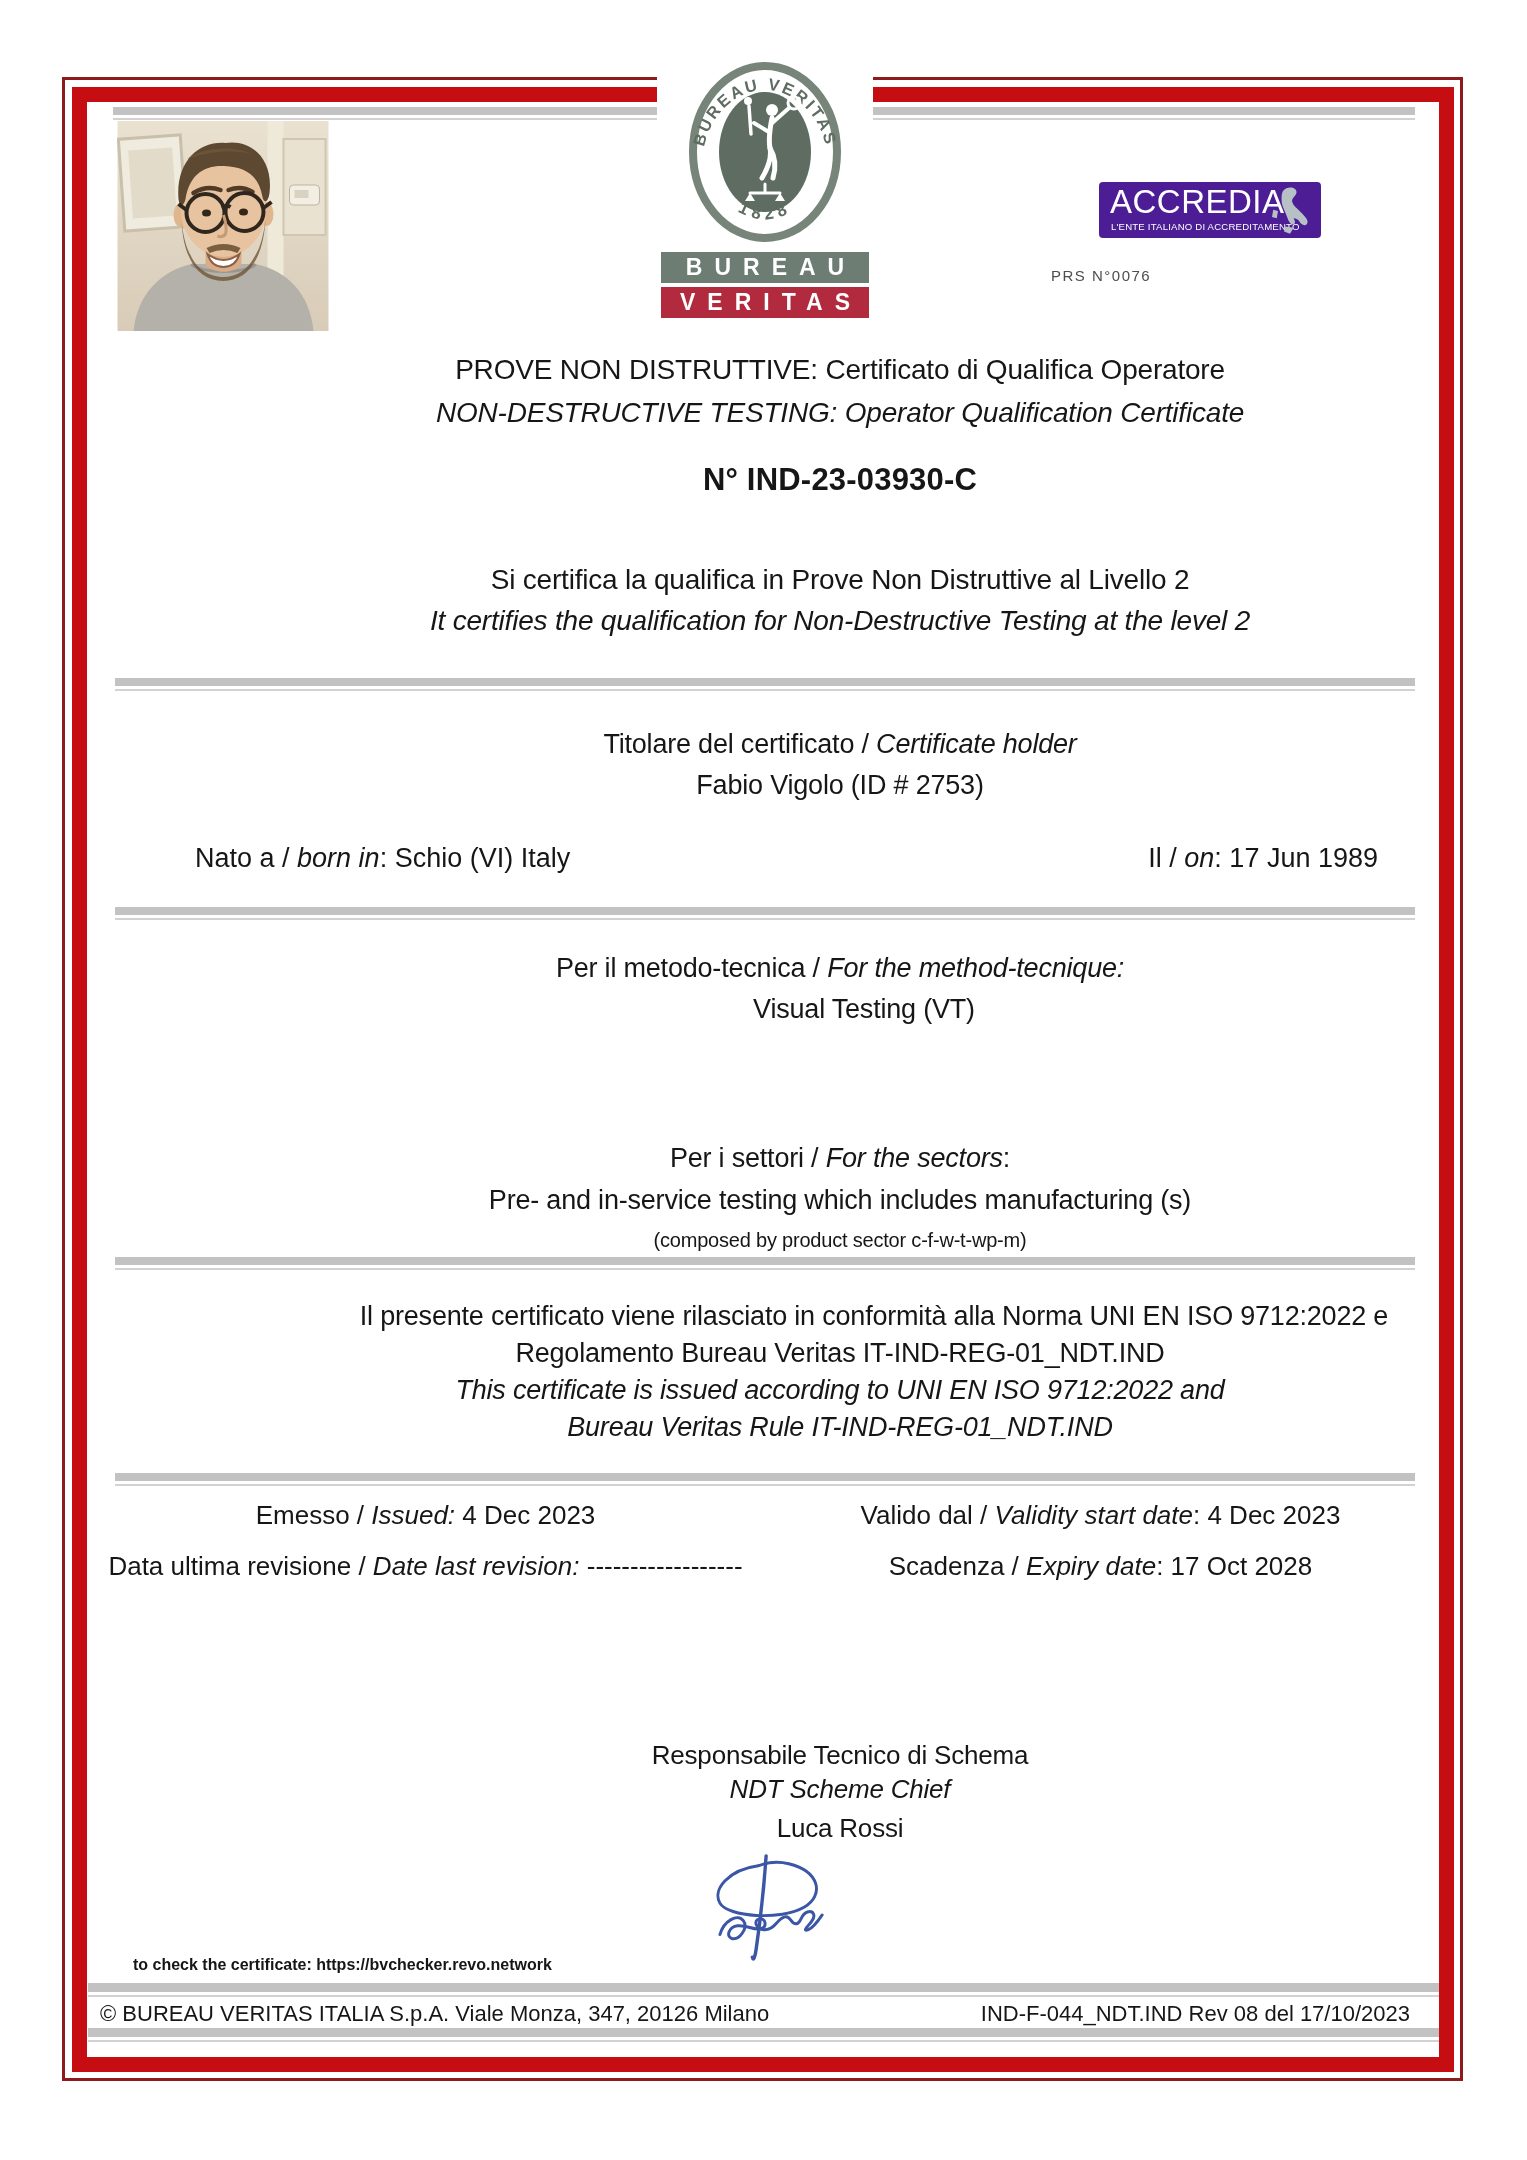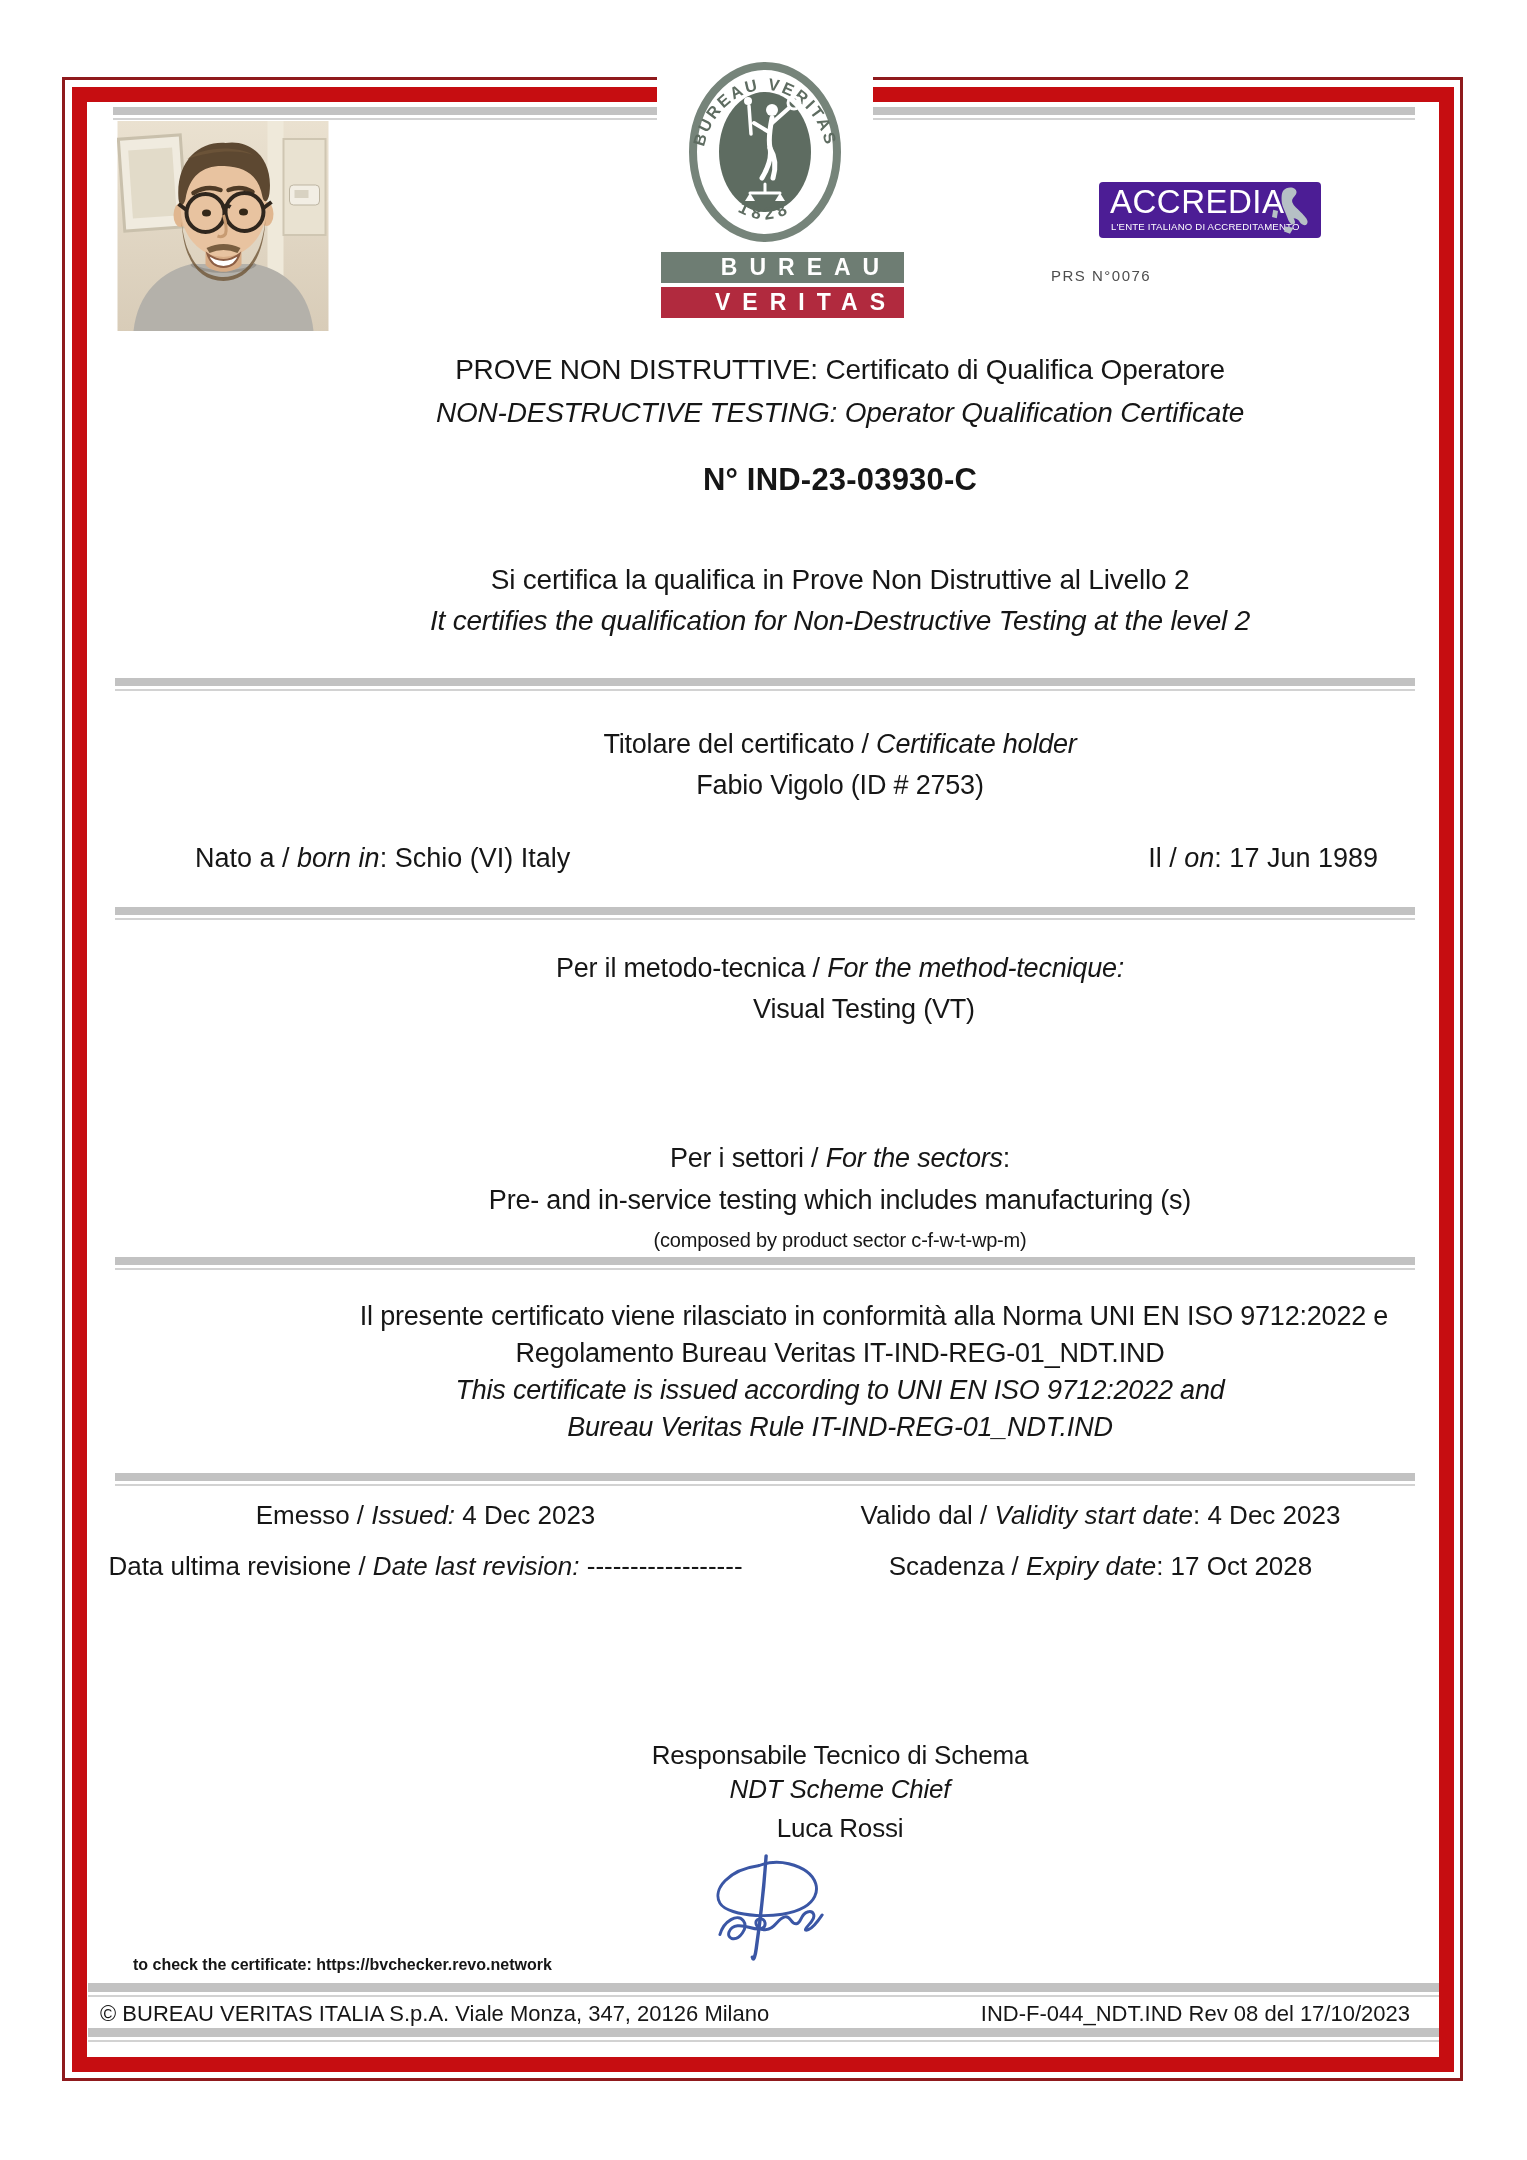--- a/index.html
+++ b/index.html
@@ -19,21 +19,21 @@
   .divider.top-rule{left:113px;top:107px;width:1302px;}
   .divider.d1{top:678px;} .divider.d2{top:907px;} .divider.d3{top:1257px;} .divider.d4{top:1473px;}
   .divider.f1{left:88px;top:1983px;width:1351px;} .divider.f1 .bar{height:9px;}
   .divider.f2{left:88px;top:2028px;width:1351px;} .divider.f2 .bar{height:9px;}
   
   .photo{position:absolute;left:117px;top:121px;width:212px;height:210px;}
   .bv-backplate{position:absolute;left:657px;top:55px;width:216px;height:272px;background:#ffffff;z-index:3;}
   .bv-emblem{position:absolute;left:688px;top:62px;width:154px;height:180px;z-index:4;}
   .bv-word{position:absolute;left:661px;width:208px;height:31px;z-index:4;
     display:flex;align-items:center;justify-content:center;
-    color:#ffffff;font-size:23px;font-weight:bold;letter-spacing:12px;text-indent:12px;padding-left:35px;}
+    color:#ffffff;font-size:23px;font-weight:bold;letter-spacing:12px;text-indent:12px;}
   .bv-word.bureau{top:252px;background:#6e7d73;}
   .bv-word.veritas{top:287px;background:#b12a3e;}
   .accredia{position:absolute;left:1099px;top:182px;width:222px;height:56px;background:#4c1d95;
     border-radius:4px;z-index:2;}
   .accredia .acc-title{position:absolute;left:11px;top:1px;color:#ffffff;font-size:33px;letter-spacing:0.5px;}
   .accredia .acc-sub{position:absolute;left:12px;bottom:6px;color:#ffffff;font-size:9.6px;letter-spacing:0.2px;white-space:nowrap;}
   .accredia .italy{position:absolute;right:6px;top:5px;width:50px;height:48px;}
   .prs{position:absolute;left:1051px;top:267px;font-size:15px;color:#4d4d4d;letter-spacing:1.5px;}
   
   .tl{position:absolute;left:88px;width:1504px;text-align:center;white-space:nowrap;letter-spacing:-0.2px;}

